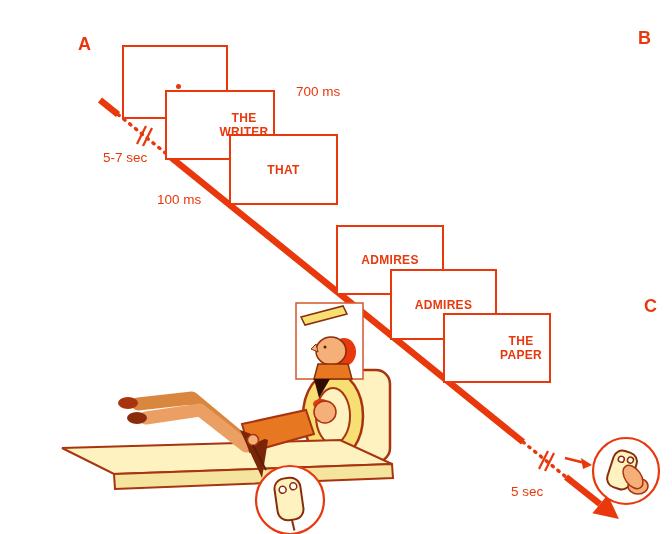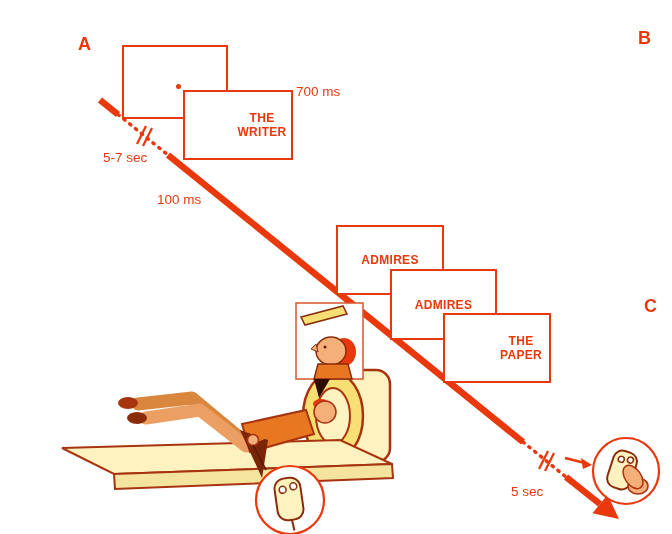--- a/index.html
+++ b/index.html
@@ -106,22 +106,25 @@
         <ellipse cx="638" cy="486" rx="10" ry="8" style="fill:var(--skin);stroke:var(--outline);stroke-width:1.5;"></ellipse>
         <ellipse cx="633" cy="477" rx="8" ry="13" transform="rotate(-35 633 477)" style="fill:var(--skin);stroke:var(--outline);stroke-width:1.5;"></ellipse>
       </g>
     </g>
   </svg>
 
   <div class="card" style="left:122px;top:45px;width:106px;height:74px;">
     <div class="fixdot"></div>
     <span class="card-text"></span>
   </div>
-  <div class="card" style="left:183px;top:90px;width:110px;height:70px;padding-left:48px;">
+  <div class="card" style="left:165px;top:90px;width:110px;height:70px;padding-left:48px;">
     <span class="card-text">THE WRITER</span>
+  </div>
+  <div class="card" style="left:229px;top:134px;width:109px;height:71px;">
+    <span class="card-text">THAT</span>
   </div>
   <div class="card" style="left:336px;top:225px;width:108px;height:70px;">
     <span class="card-text">ADMIRES</span>
   </div>
   <div class="card" style="left:390px;top:269px;width:107px;height:71px;">
     <span class="card-text">ADMIRES</span>
   </div>
   <div class="card" style="left:443px;top:313px;width:108px;height:70px;padding-left:48px;">
     <span class="card-text">THE PAPER</span>
   </div>

